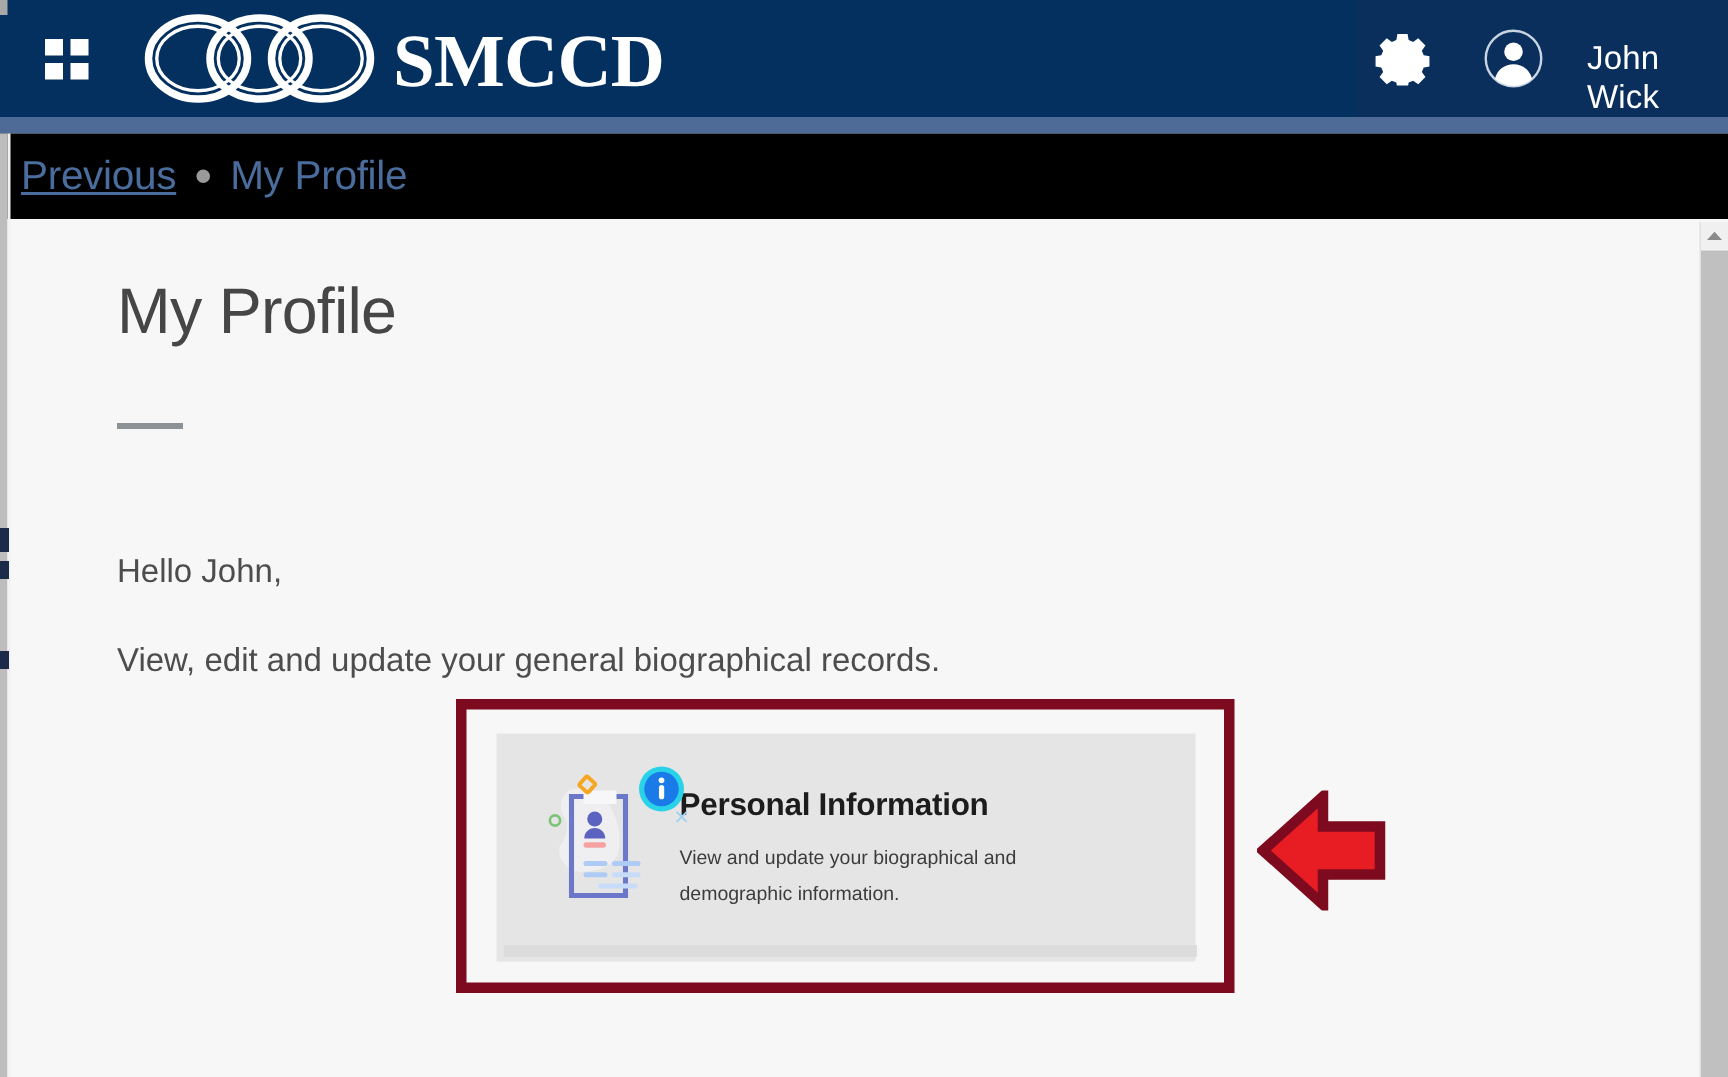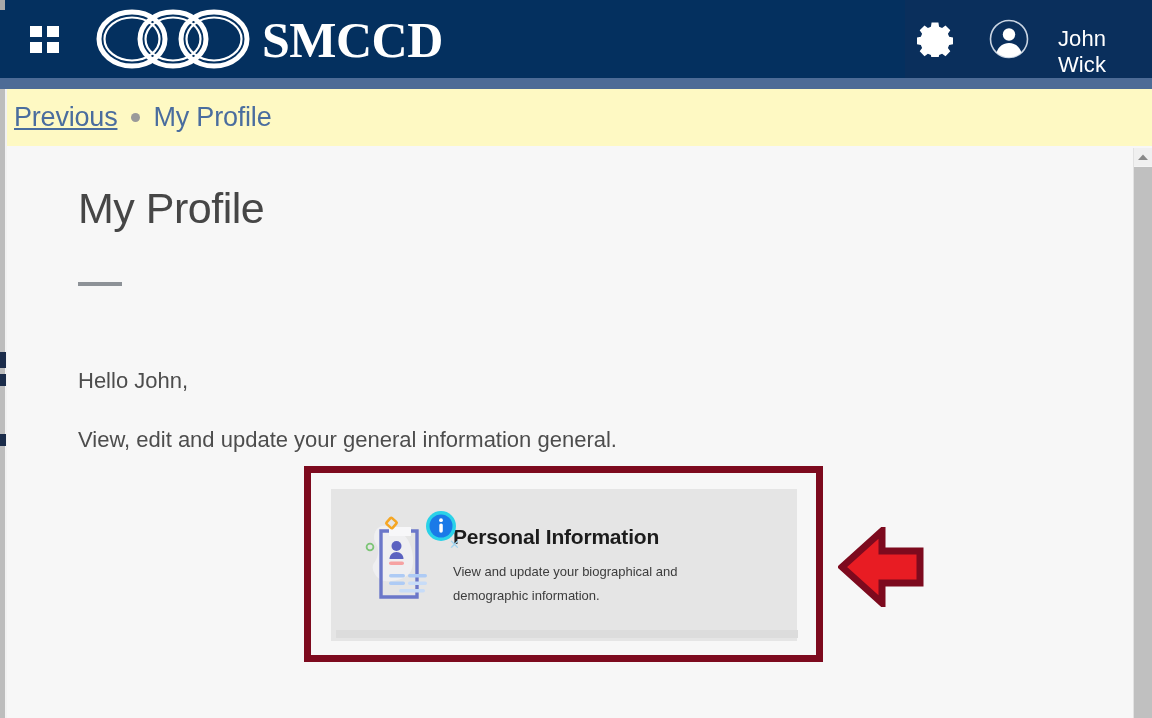--- a/index.html
+++ b/index.html
@@ -60,21 +60,21 @@
   }
 
   .header-underbar {
     position: absolute; left: 0; top: 78px; width: 1152px; height: 11px;
     background: #4d6b96;
   }
 
   
   .breadcrumb {
     position: absolute; left: 0; top: 89px; width: 1152px; height: 57px;
-    background: #fef9c3;
+    background: #000000;
     display: flex; align-items: center; padding-left: 14px;
   }
   .crumb-link {
     color: #4a6d9e; font-size: 27px; text-decoration: underline;
     cursor: pointer; letter-spacing: -0.2px;
   }
   .crumb-dot {
     width: 9px; height: 9px; border-radius: 50%;
     background: #9a9a9a; margin: 0 13px 0 14px; display: inline-block;
   }
@@ -215,21 +215,21 @@
     <span class="crumb-link">Previous</span>
     <span class="crumb-dot"></span>
     <span class="crumb-current">My Profile</span>
   </div>
 
   <div class="content">
     <h1 class="page-title">My Profile</h1>
     <div class="title-rule"></div>
     <div class="greeting">
       <div>Hello John,</div>
-      <div>View, edit and update your general information general.</div>
+      <div>View, edit and update your general biographical records.</div>
     </div>
   </div>
 
   <div class="card">
     <div class="card-inner">
       <div class="card-illus">
         <svg viewBox="0 0 84 100" width="84" height="100">
           <path fill="#efeff1" d="M23 17c-8 2-10 12-6 18s2 14-2 19 2 17 11 18 22-2 26-10 2-22-3-31-18-16-26-14z"></path>
           <path fill="none" stroke="#6b77c9" stroke-width="3.4" stroke-linecap="round" d="M22 22h36v66H22z"></path>
           <rect x="30" y="18" width="22" height="9" fill="#f7f7f9"></rect>

